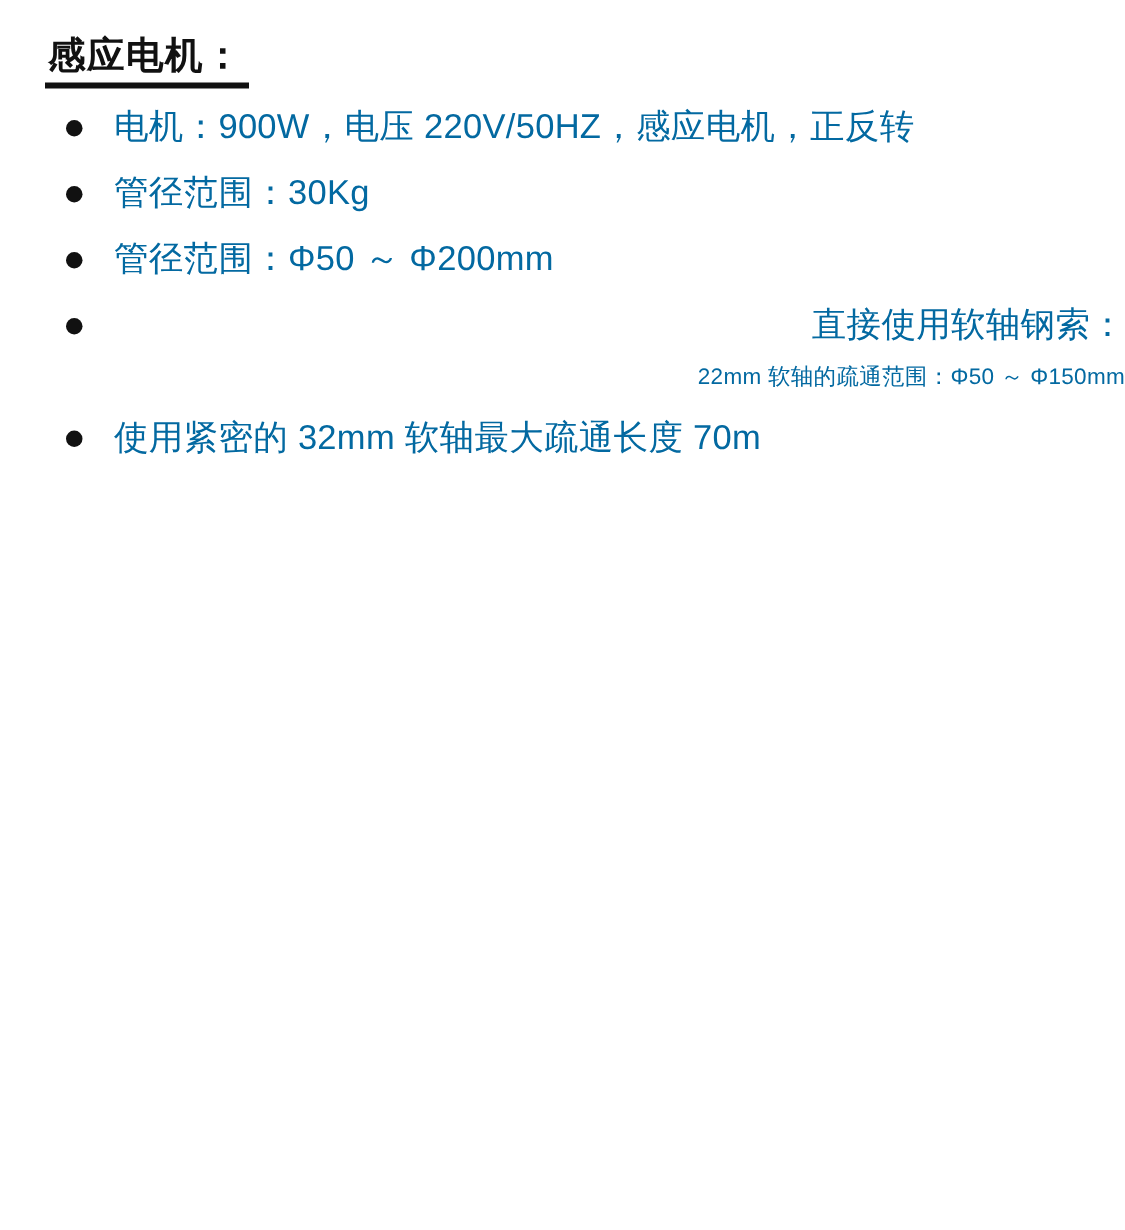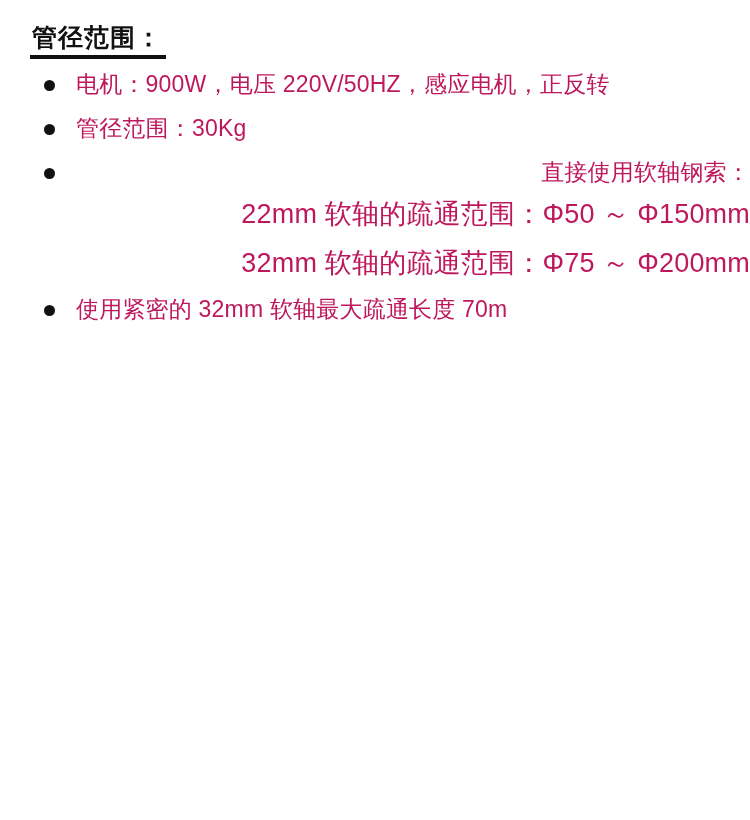--- a/index.html
+++ b/index.html
@@ -38,21 +38,21 @@
   
   .spec-list {
     margin: 14px 0 0 0;
     padding: 0 0 0 42px;
     list-style: none;
   }
   .spec-item {
     position: relative;
     font-size: 23px;
     line-height: 1.0;
-    color: #be185d;
+    color: #0369a1;
     margin: 0 0 21px 0;
     padding-left: 34px;
   }
   .spec-item .bullet {
     position: absolute;
     left: 2px;
     top: 7px;
     width: 11px;
     height: 11px;
     background: #111;
@@ -62,21 +62,21 @@
   .spec-text {
     display: block;
     letter-spacing: 0.2px;
   }
   .sub-lines {
     margin: 16px 0 0 0;
     padding: 0;
     list-style: none;
   }
   .sub-line {
-    font-size: 27px;
+    font-size: 15px;
     line-height: 1.1;
     margin: 0 0 19px 0;
     padding-left: 2px;
     letter-spacing: 0.2px;
   }
   .spec-item.tight { margin-bottom: 14px; text-align: right; }
   .spec-item.last { margin-top: 16px; }
 
   
   .photo {
@@ -88,43 +88,46 @@
     overflow: hidden;
   }
   .photo-inner { position: absolute; inset: 0; }
 </style>
 </head>
 <body>
 
 <div class="page">
 
   <div class="title-wrap">
-    <div class="title">管径范围：</div>
+    <div class="title">感应电机：</div>
   </div>
 
   <ul class="spec-list">
 
     <li class="spec-item">
       <span class="bullet"></span>
       <span class="spec-text">电机：900W，电压 220V/50HZ，感应电机，正反转</span>
     </li>
 
 
     <li class="spec-item">
       <span class="bullet"></span>
       <span class="spec-text">管径范围：30Kg</span>
     </li>
 
+    <li class="spec-item">
+      <span class="bullet"></span>
+      <span class="spec-text">管径范围：Φ50 ～ Φ200mm</span>
+    </li>
 
     <li class="spec-item tight">
       <span class="bullet"></span>
       <span class="spec-text">直接使用软轴钢索：</span>
       <ul class="sub-lines">
         <li class="sub-line">22mm 软轴的疏通范围：Φ50 ～ Φ150mm</li>
-        <li class="sub-line">32mm 软轴的疏通范围：Φ75 ～ Φ200mm</li>
       </ul>
     </li>
 
     <li class="spec-item last">
       <span class="bullet"></span>
       <span class="spec-text">使用紧密的 32mm 软轴最大疏通长度 70m</span>
     </li>
 
   </ul>
 

